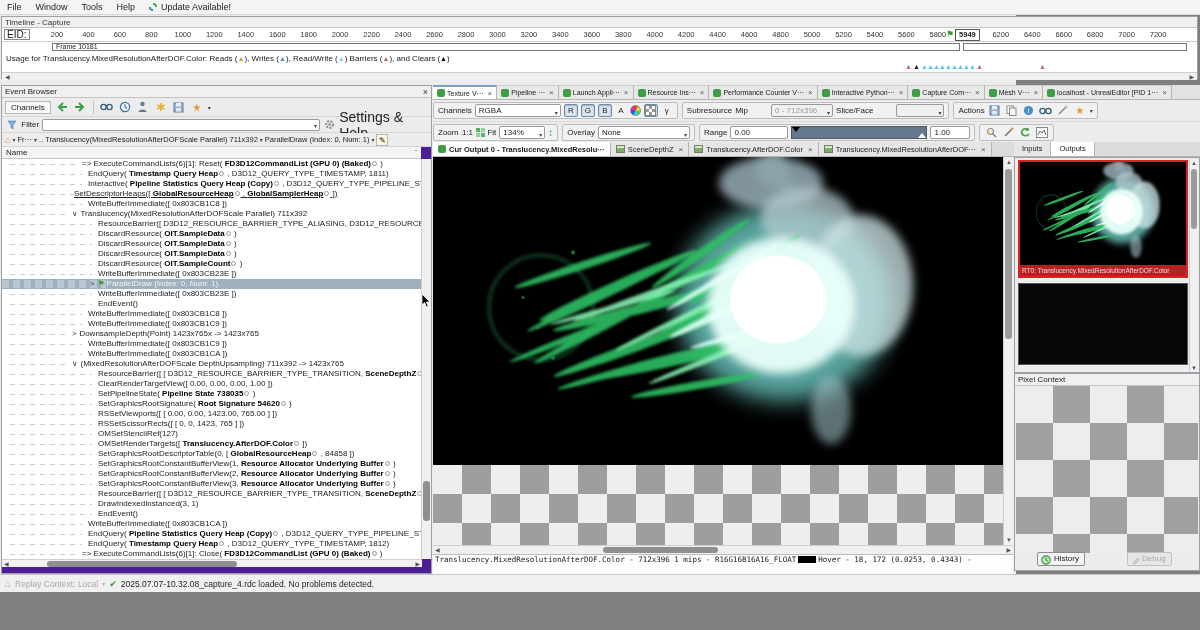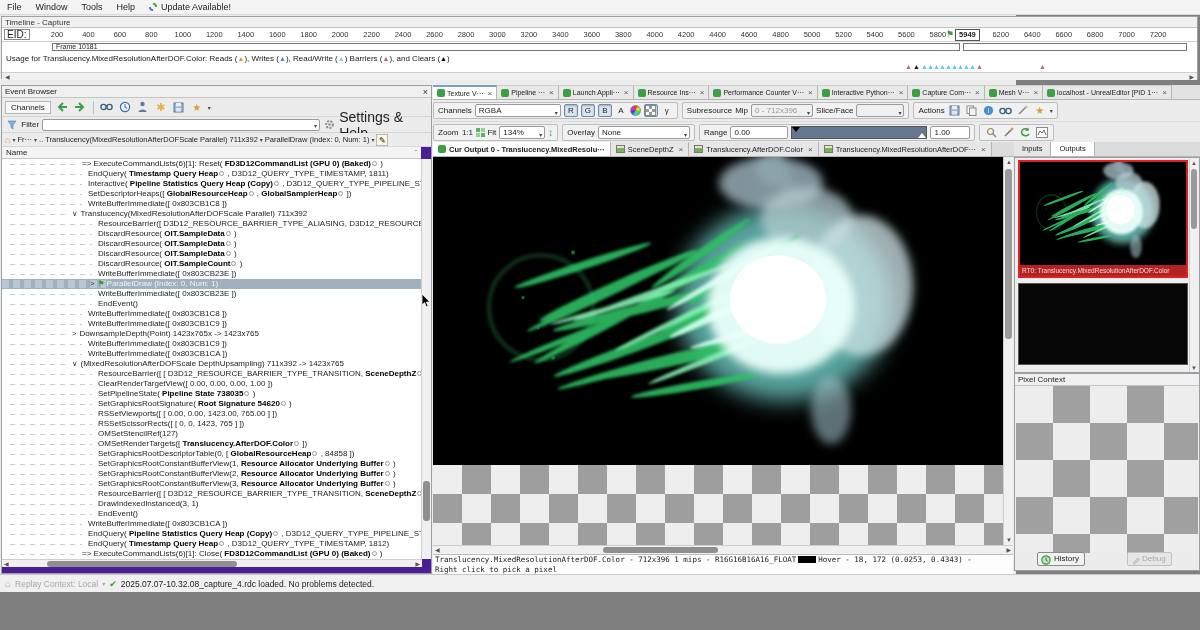--- a/index.html
+++ b/index.html
@@ -71,21 +71,21 @@
   .tab { display:flex; align-items:center; gap:2px; padding:0 4px; border-right:1px solid #b5b5b5; border-top:1px solid #cfcfcf; background:#e8e8e8; font-size:7px; white-space:nowrap; }
   .tab.active { background:#ffffff; border-top:2px solid #7aa0c4; }
   .tab-ico { width:8px; height:8px; background:#3d9e46; border-radius:2px; flex:none; }
   .tab-x { color:#555; font-size:8px; margin-left:2px; }
   .toolbar { position:absolute; background:#ececec; display:flex; align-items:center; gap:4px; font-size:8px; }
   #tv-tb1 { left:433px; top:100px; width:767px; height:21px; }
   #tv-tb2 { left:433px; top:121px; width:767px; height:21px; border-top:1px solid #dadada; }
   .tb-group { display:flex; align-items:center; gap:3px; border:1px solid #bdbdbd; background:#f1f1f1; height:17px; padding:0 4px; border-radius:2px; }
   .combo { position:relative; background:#fff; border:1px solid #9a9a9a; border-radius:2px; height:13px; font-size:8px; line-height:11px; padding:0 12px 0 3px; white-space:nowrap; }
   .combo .dd-arrow { position:absolute; right:2px; top:3px; }
-  .combo.disabled { background:#f0f0f0; color:#9a9a9a; }
+  .combo.disabled { background:#f0f0f0; color:#9a9a9a;margin-left:20px; }
   .mini-btn { border:1px solid #9a9a9a; background:#fff; height:13px; min-width:14px; text-align:center; font-size:8px; line-height:11px; padding:0 2px; border-radius:2px; }
   .mini-btn.pressed { background:#dce6f0; border-color:#6a8cb0; box-shadow:inset 0 1px 2px rgba(0,0,0,0.25); }
   .flat-btn { height:13px; min-width:12px; text-align:center; font-size:8px; line-height:13px; }
   .swatch-wheel { width:11px; height:11px; border-radius:50%; background:conic-gradient(#e33,#ee3,#3d3,#3dd,#33e,#d3d,#e33); border:1px solid #888; }
   .swatch-checker { width:11px; height:11px; border:1px solid #888; background:
      linear-gradient(45deg,#999 25%,transparent 25%,transparent 75%,#999 75%),
      linear-gradient(45deg,#999 25%,transparent 25%,transparent 75%,#999 75%);
      background-size:6px 6px; background-position:0 0,3px 3px; background-color:#fff; }
   .range-slider { position:relative; width:136px; height:13px; background:#66788f; border:1px solid #555; }
   .range-min-marker { position:absolute; left:0; top:0; width:0; height:0; border-left:4px solid transparent; border-right:4px solid transparent; border-top:5px solid #000; }
@@ -338,21 +338,21 @@
           <div class="erow">
             <span class="guide" style="width: 72px;"></span>
             <span class="etext" style="left: 86px;"><span>EndQuery( </span><span class="b">Timestamp Query Heap</span><span class="lnk"></span><span> , D3D12_QUERY_TYPE_TIMESTAMP, 1811)</span></span>
           </div>
           <div class="erow">
             <span class="guide" style="width: 72px;"></span>
             <span class="etext" style="left: 86px;"><span>Interactive( </span><span class="b">Pipeline Statistics Query Heap (Copy)</span><span class="lnk"></span><span> , D3D12_QUERY_TYPE_PIPELINE_STATIS</span></span>
           </div>
           <div class="erow">
             <span class="guide" style="width: 72px;"></span>
-            <span class="etext" style="left: 86px;"><span>SetDescriptorHeaps([ </span><span class="b">GlobalResourceHeap</span><span class="lnk"></span><span> , </span><span class="b">GlobalSamplerHeap</span><span class="lnk"></span><span> ])</span></span>
+            <span class="etext" style="left: 72px; text-decoration: underline;"><span>SetDescriptorHeaps([ </span><span class="b">GlobalResourceHeap</span><span class="lnk"></span><span> , </span><span class="b">GlobalSamplerHeap</span><span class="lnk"></span><span> ])</span></span>
           </div>
           <div class="erow">
             <span class="guide" style="width: 72px;"></span>
             <span class="etext" style="left: 86px;"><span>WriteBufferImmediate([ 0x803CB1C8 ])</span></span>
           </div>
           <div class="erow">
             <span class="guide" style="width: 56px;"></span>
             <span class="etext" style="left: 70px;"><span class="chev">∨</span><span>Translucency(MixedResolutionAfterDOFScale Parallel) 711x392</span></span>
           </div>
           <div class="erow">
@@ -703,21 +703,20 @@
       <span id="tv-vthumb"></span>
       <span class="sb-arrow" style="left:2px;bottom:1px;position:absolute">▼</span>
     </div>
     <div id="tv-hscroll">
       <span class="sb-arrow" style="left:2px">◀</span>
       <span id="tv-hthumb"></span>
       <span class="sb-arrow" style="right:2px">▶</span>
     </div>
     <div id="tv-status">
       <div><span>Translucency.MixedResolutionAfterDOF.Color - 712x396 1 mips - R16G16B16A16_FLOAT</span><span id="px-swatch"></span><span>Hover -   18,  172 (0.0253, 0.4343)  -</span></div>
-      <div>Right click to pick a pixel</div>
     </div>
 
     <div id="rp-tabs">
       <span class="rtab">Inputs</span>
       <span class="rtab active">Outputs</span>
     </div>
     <div id="rp-thumbs">
       <div id="rt0">
         <svg id="rt0-img" viewBox="0 0 570 307" preserveAspectRatio="none">
             <use href="#flame"></use>

